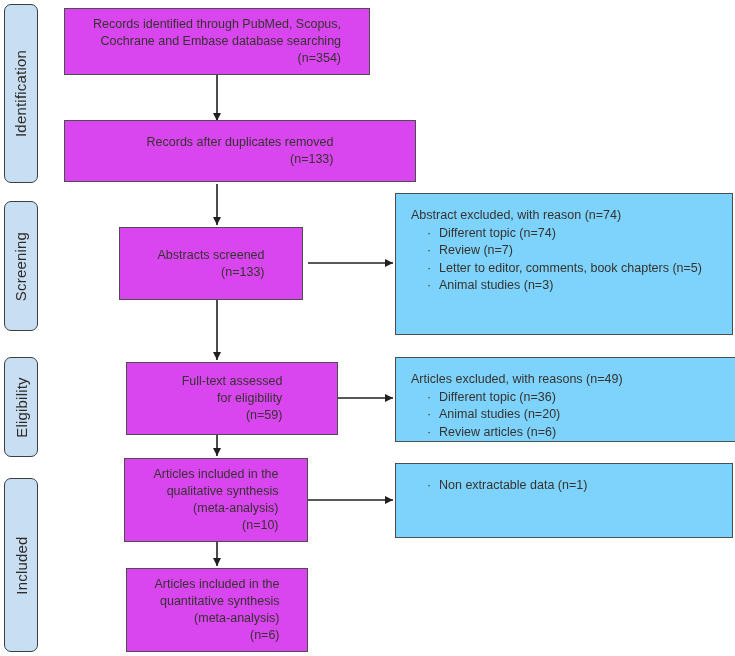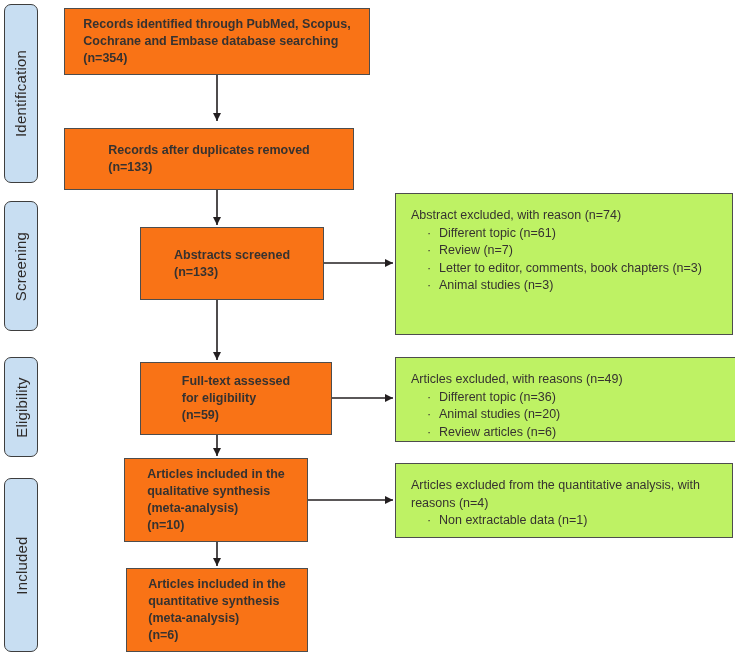--- a/index.html
+++ b/index.html
@@ -41,38 +41,37 @@
   }
   .stage-label {
     transform: rotate(-90deg);
     white-space: nowrap;
     font-size: 15px;
     letter-spacing: 0.2px;
     color: #2e2a28;
   }
   .fbox {
     position: absolute;
-    background: #f97316;
+    background: #d946ef;
     border: 1.8px solid #4d4d4d;
     box-sizing: border-box;
     display: flex;
     align-items: center;
     justify-content: center;
-    text-align: left;
-    font-weight: bold;
+    text-align: right;
   }
   .ftext {
     white-space: pre-line;
     font-size: 12.5px;
     line-height: 17px;
     color: #363230;
   }
   .sbox {
     position: absolute;
-    background: #bef264;
+    background: #7dd3fc;
     border: 1.8px solid #4d4d4d;
     box-sizing: border-box;
     padding: 13px 14px 10px 15px;
     font-size: 12.5px;
     line-height: 17.5px;
     color: #363230;
   }
   .stitle {
     margin: 0 0 0 0;
   }
@@ -122,29 +121,29 @@
   </div>
   <div class="stage" style="top:478px; height:174px;">
     <span class="stage-label">Included</span>
   </div>
 
   <div class="fbox" style="left:64px; top:8px; width:306px; height:67px;">
     <div class="ftext">Records identified through PubMed, Scopus,
 Cochrane and Embase database searching
 (n=354)</div>
   </div>
-  <div class="fbox" style="left:64px; top:128px; width:290px; height:62px;">
+  <div class="fbox" style="left:64px; top:120px; width:352px; height:62px;">
     <div class="ftext">Records after duplicates removed
 (n=133)</div>
   </div>
-  <div class="fbox" style="left:140px; top:227px; width:184px; height:73px;">
+  <div class="fbox" style="left:119px; top:227px; width:184px; height:73px;">
     <div class="ftext">Abstracts screened
 (n=133)</div>
   </div>
-  <div class="fbox" style="left:140px; top:362px; width:192px; height:73px;">
+  <div class="fbox" style="left:126px; top:362px; width:212px; height:73px;">
     <div class="ftext">Full-text assessed
 for eligibility
 (n=59)</div>
   </div>
   <div class="fbox" style="left:124px; top:458px; width:184px; height:84px;">
     <div class="ftext">Articles included in the
 qualitative synthesis
 (meta-analysis)
 (n=10)</div>
   </div>
@@ -152,29 +151,29 @@
     <div class="ftext">Articles included in the
 quantitative synthesis
 (meta-analysis)
 (n=6)</div>
   </div>
 
   <div class="sbox" style="left:395px; top:193px; width:338px; height:142px;">
     <div class="stitle">Abstract excluded, with reason (n=74)</div>
     <div class="bullet-item">
       <span class="dot">·</span>
-      <span class="btext">Different topic (n=61)</span>
+      <span class="btext">Different topic (n=74)</span>
     </div>
     <div class="bullet-item">
       <span class="dot">·</span>
       <span class="btext">Review (n=7)</span>
     </div>
     <div class="bullet-item">
       <span class="dot">·</span>
-      <span class="btext">Letter to editor, comments, book chapters (n=3)</span>
+      <span class="btext">Letter to editor, comments, book chapters (n=5)</span>
     </div>
     <div class="bullet-item">
       <span class="dot">·</span>
       <span class="btext">Animal studies (n=3)</span>
     </div>
   </div>
 
   <div class="sbox" style="left:395px; top:357px; width:380px; height:85px;">
     <div class="stitle">Articles excluded, with reasons (n=49)</div>
     <div class="bullet-item">
@@ -185,20 +184,19 @@
       <span class="dot">·</span>
       <span class="btext">Animal studies (n=20)</span>
     </div>
     <div class="bullet-item">
       <span class="dot">·</span>
       <span class="btext">Review articles (n=6)</span>
     </div>
   </div>
 
   <div class="sbox" style="left:395px; top:463px; width:338px; height:75px;">
-    <div class="stitle">Articles excluded from the quantitative analysis, with reasons (n=4)</div>
     <div class="bullet-item">
       <span class="dot">·</span>
       <span class="btext">Non extractable data (n=1)</span>
     </div>
   </div>
 
 </div>
 
 </body></html>

